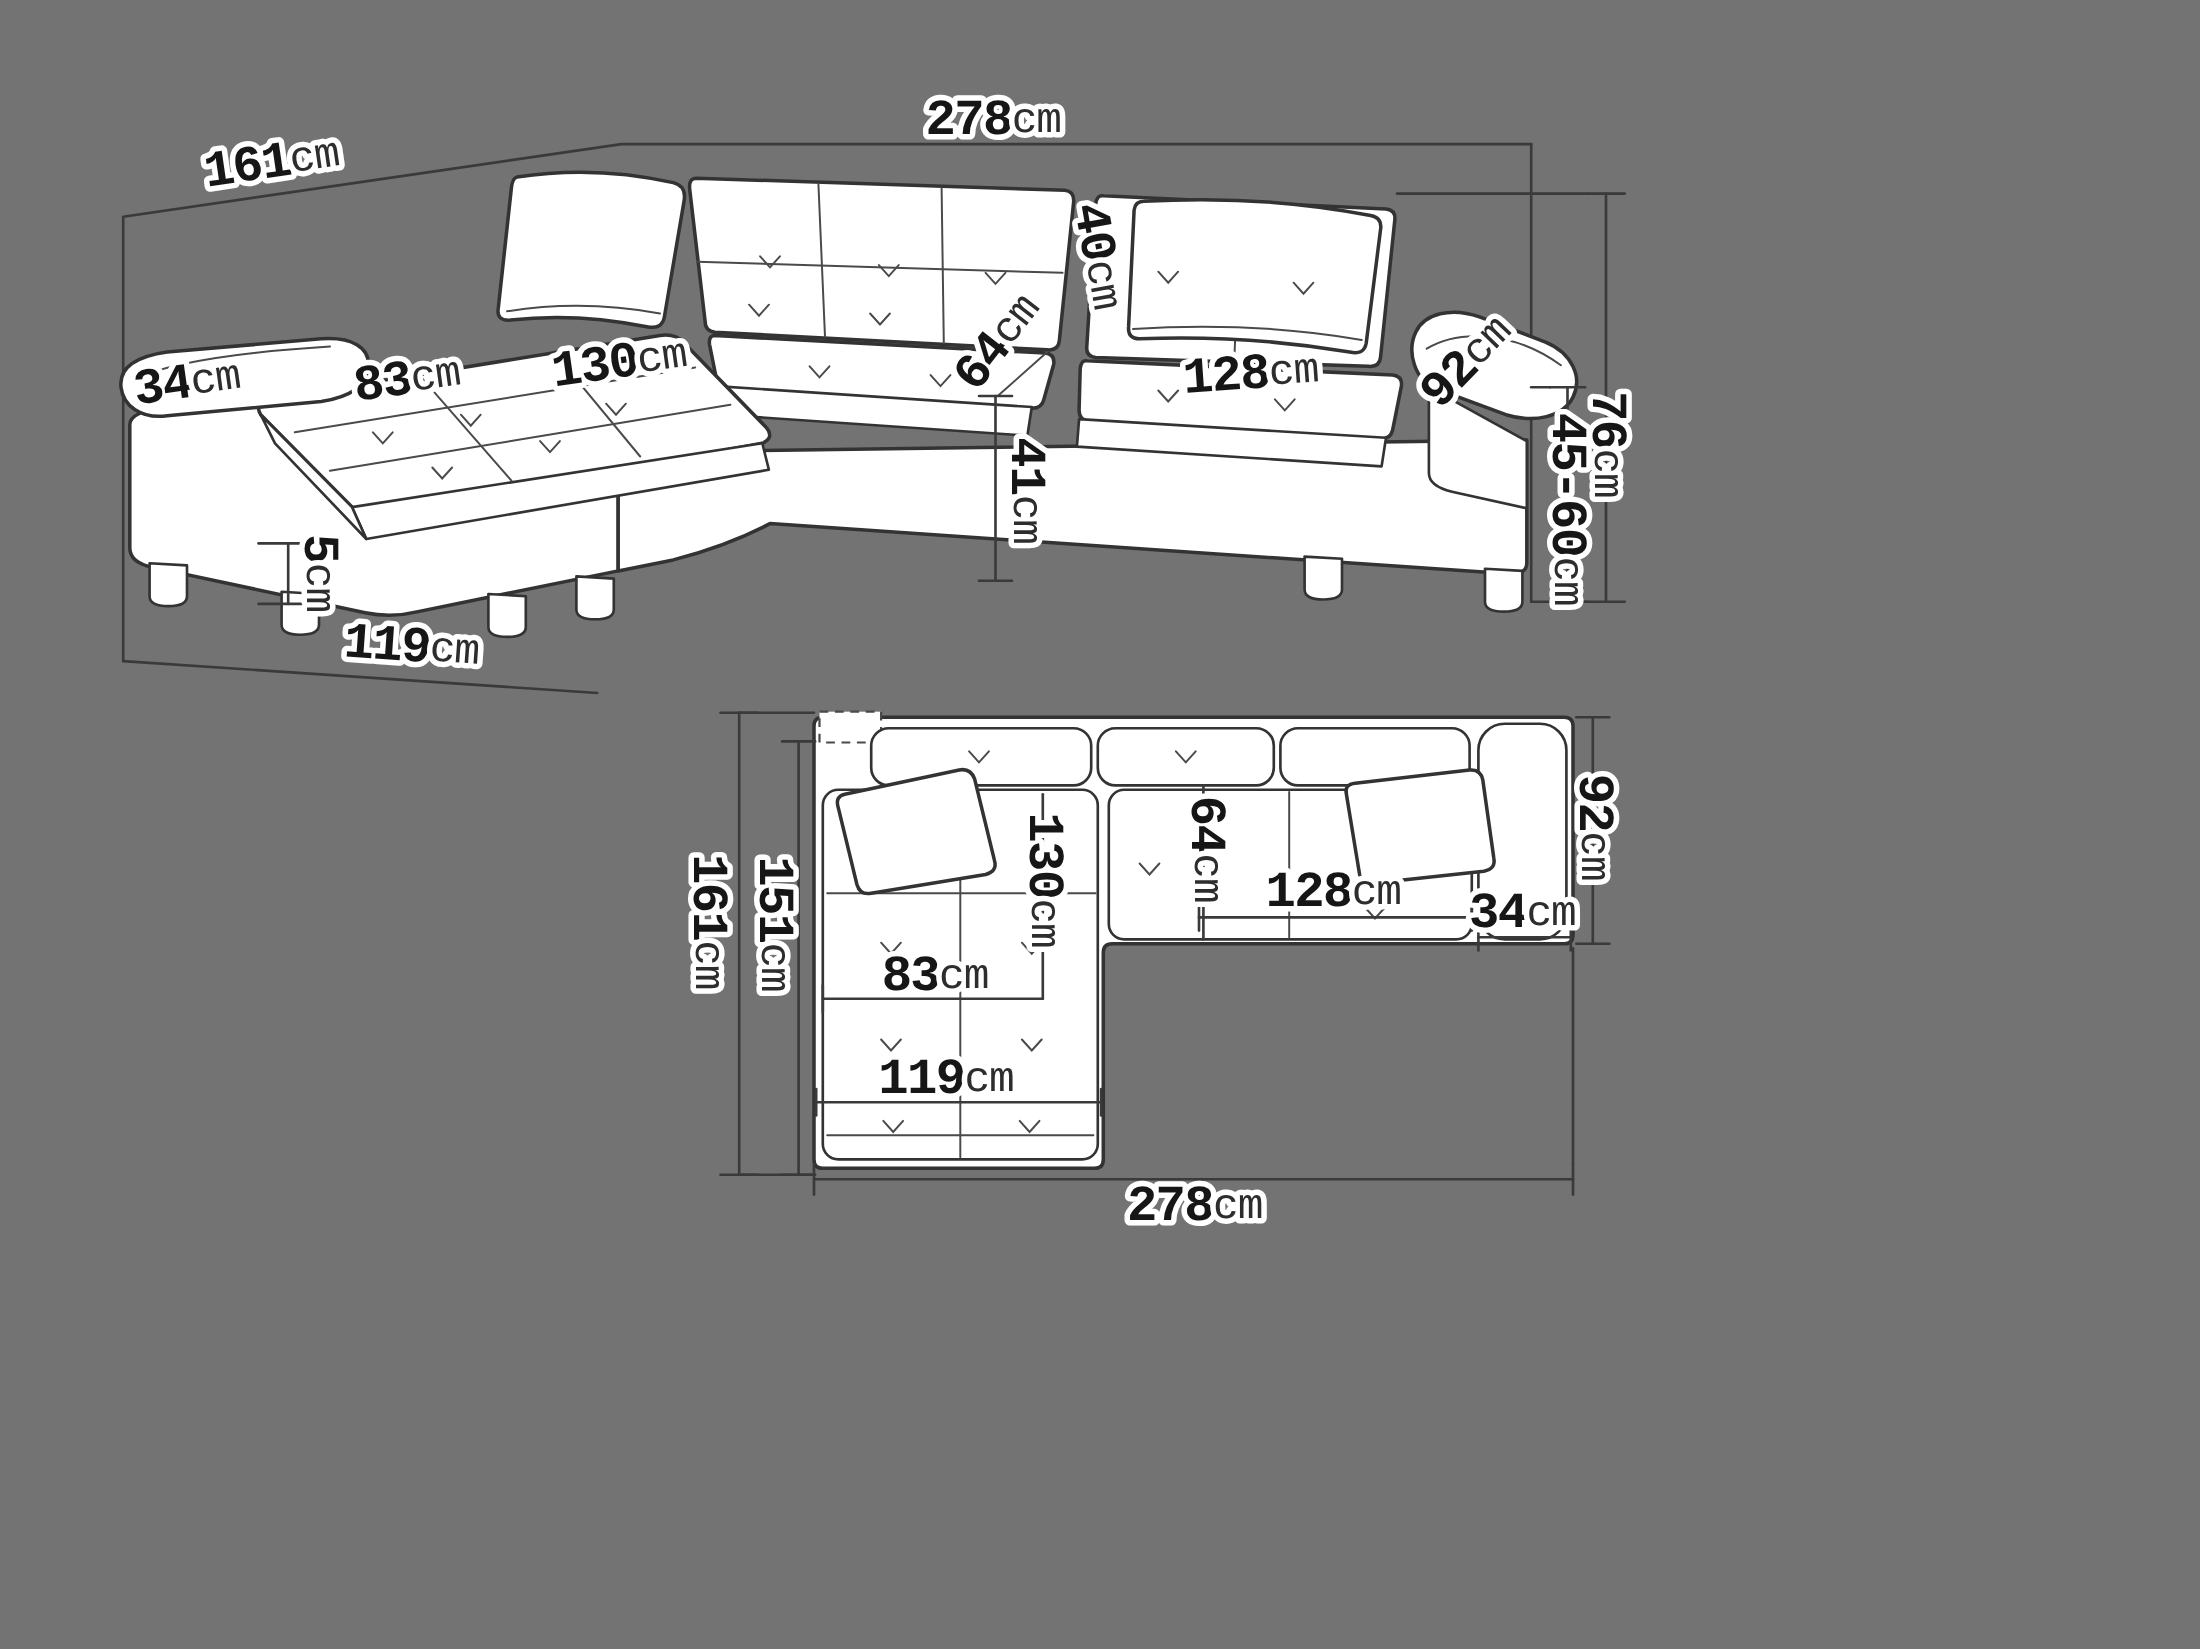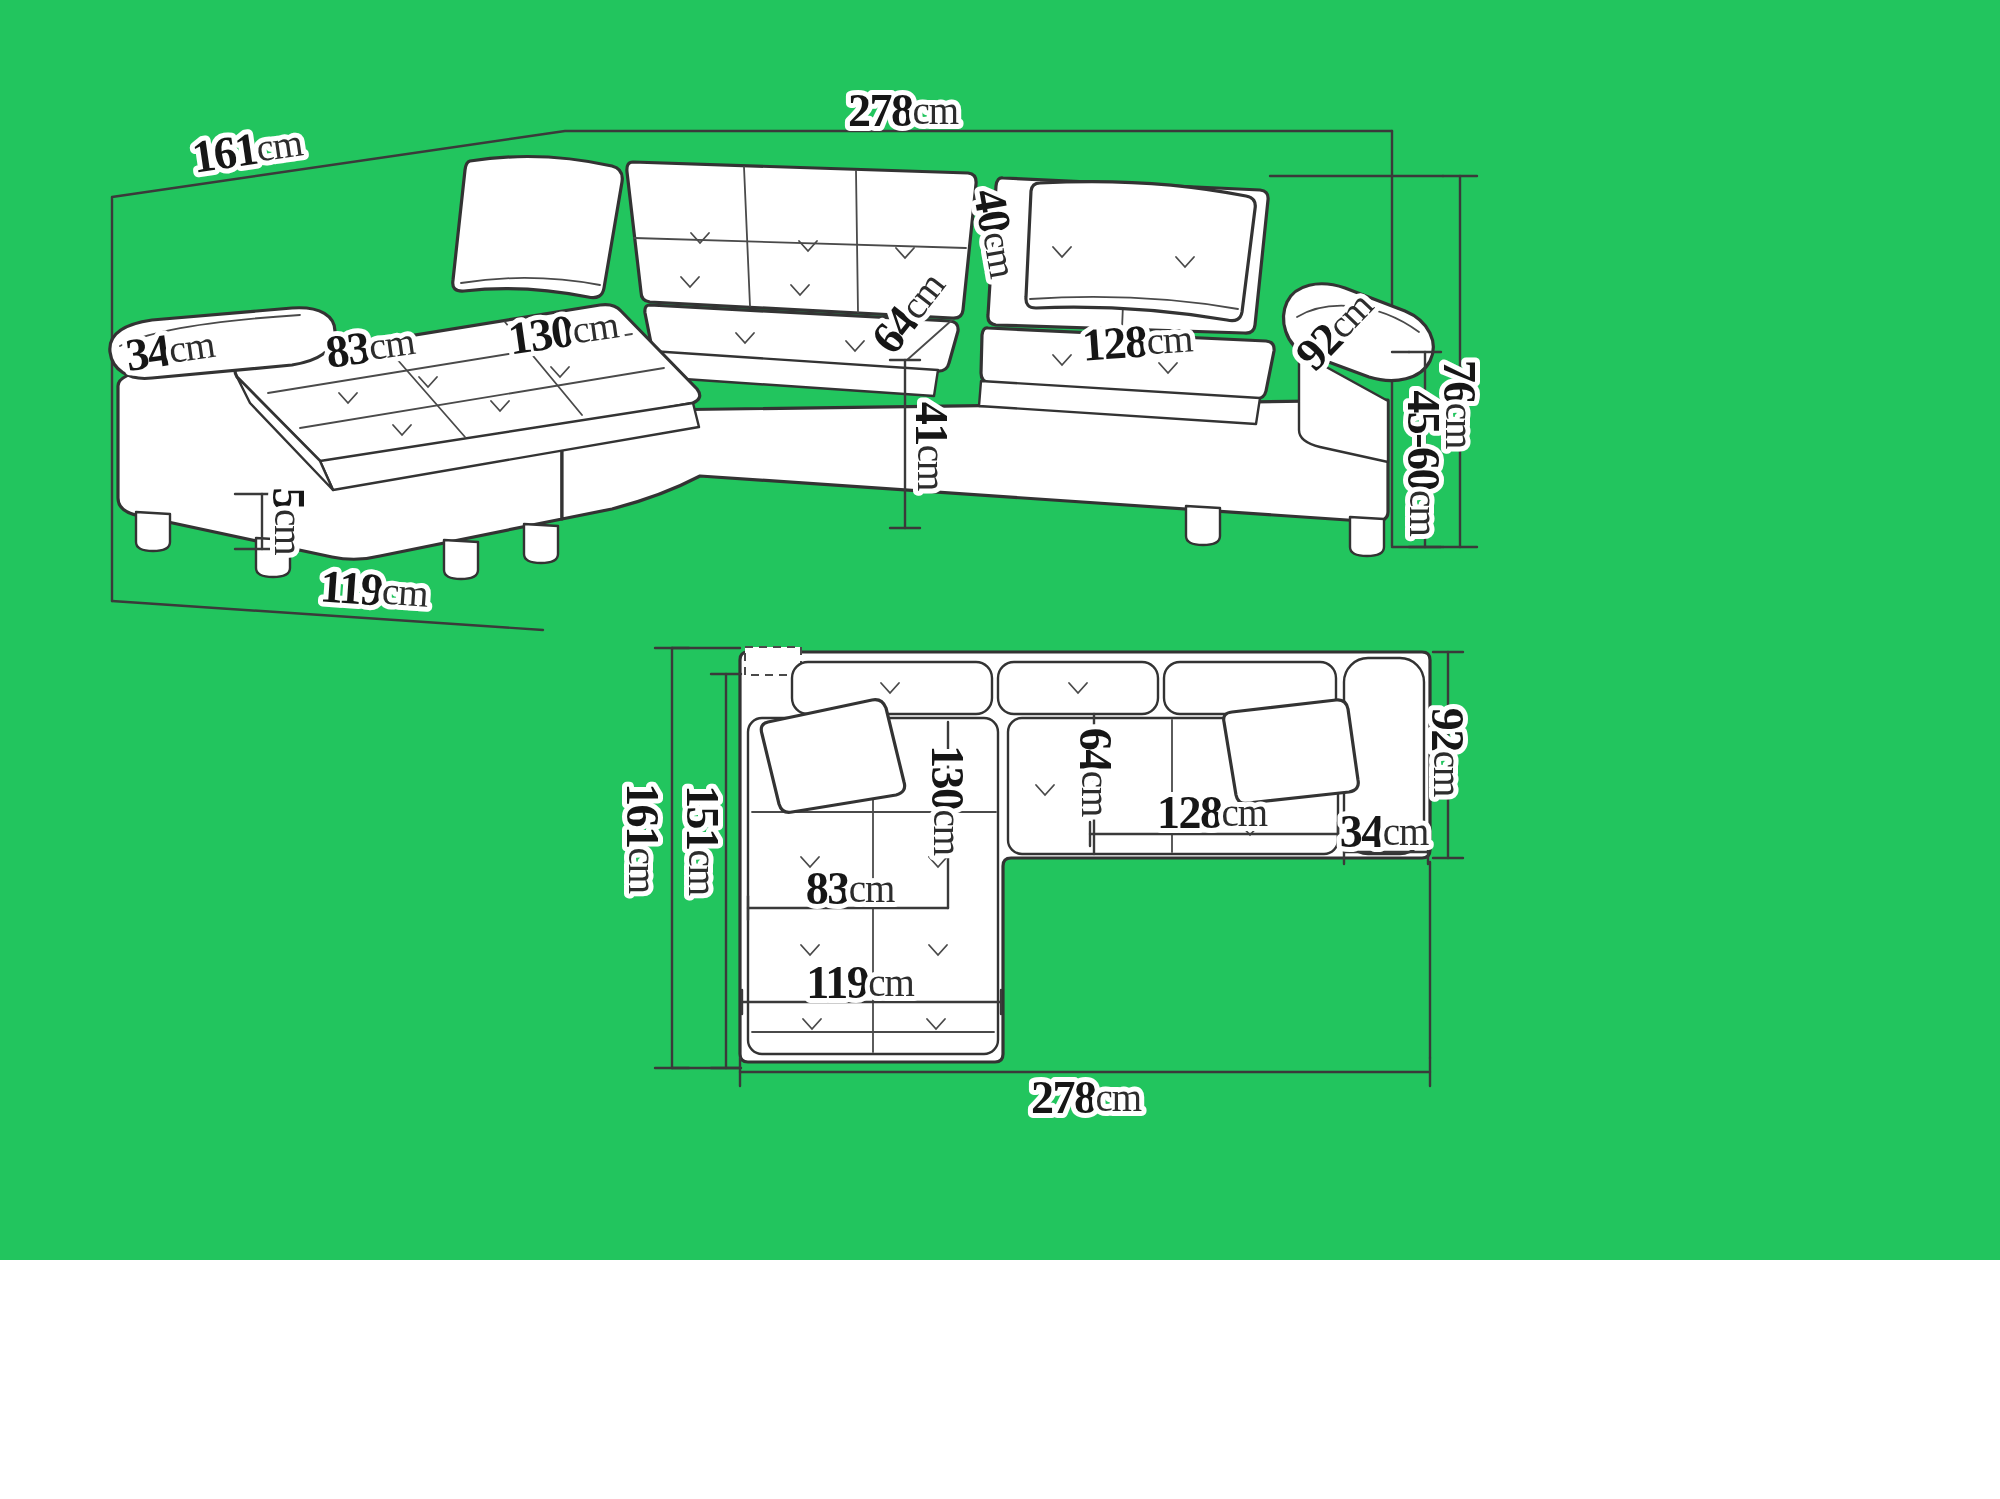--- a/index.html
+++ b/index.html
@@ -1,17 +1,17 @@
 <!DOCTYPE html>
 <html><head>
 <meta charset="utf-8">
 <style>
   html,body{margin:0;padding:0;background:#ffffff;}
-  .page{position:relative;width:2000px;height:1260px;background:#22c55e;overflow:hidden;
-        font-family:Liberation Serif, serif;}
+  .page{position:relative;width:2000px;height:1499px;background:#737373;overflow:hidden;
+        font-family:Liberation Mono, monospace;}
   svg{display:block;}
   .ln{fill:none;stroke:#3a3a3a;stroke-width:2.4;stroke-linecap:round;stroke-linejoin:round;}
   .shape{fill:#ffffff;stroke:#333333;stroke-width:3.2;stroke-linejoin:round;stroke-linecap:round;}
   .shape2{fill:#ffffff;stroke:#333333;stroke-width:2.4;stroke-linejoin:round;}
   .seam{fill:none;stroke:#4a4a4a;stroke-width:1.8;stroke-linecap:round;}
   .tuft{fill:none;stroke:#4a4a4a;stroke-width:1.8;stroke-linecap:round;}
   .dim{fill:none;stroke:#3a3a3a;stroke-width:2.4;stroke-linecap:round;}
   .dashed{fill:#ffffff;stroke:#4a4a4a;stroke-width:2;stroke-dasharray:8 6;}
   text.lbl{dominant-baseline:central;text-anchor:middle;fill:#161616;
            stroke:#ffffff;stroke-width:10px;paint-order:stroke;stroke-linejoin:round;}

